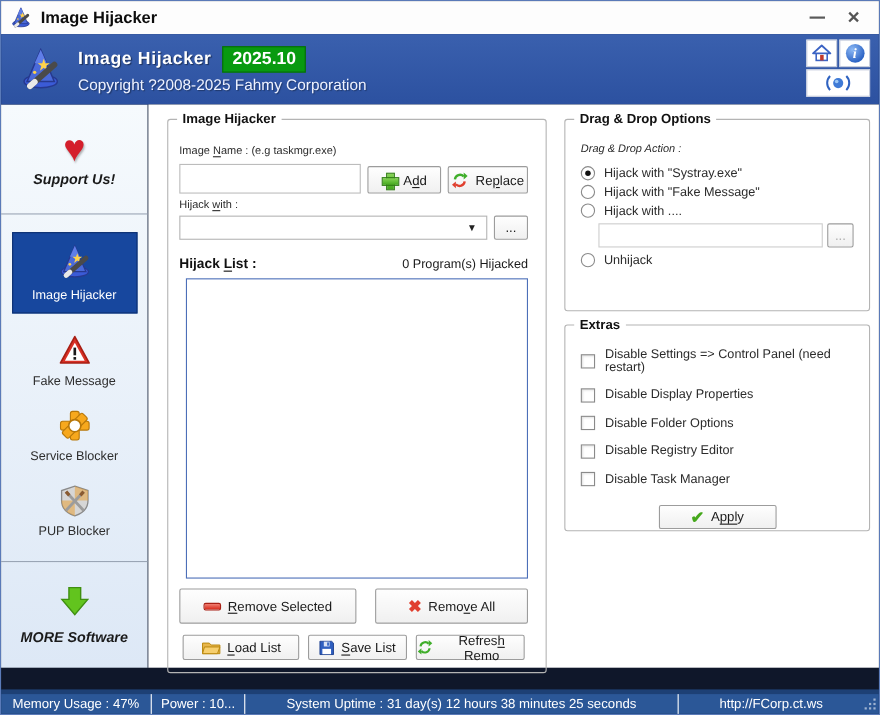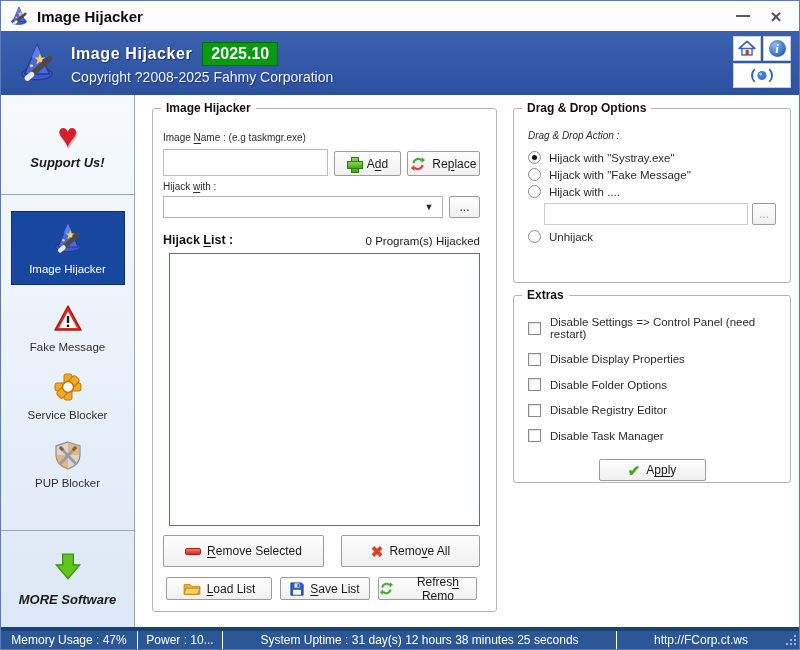--- a/index.html
+++ b/index.html
@@ -83,21 +83,21 @@
   .dd-custom { margin:5px 14px 5px 30px; gap:4px; }
   .dd-custom .field { flex:1; height:22px; border-color:#cdcdcd; }
   .btn-browse2 { width:24px; height:22px; color:#b0b0b0; }
   
   .chk-col { margin-top:20px; display:flex; flex-direction:column; gap:12.5px; }
   .chk-row { display:flex; align-items:center; gap:9px; margin-left:14px; cursor:pointer; }
   .checkbox { width:13px; height:13px; border:1px solid #8a8a8a; background:#fff; flex:none; box-shadow:inset 1px 1px 2px rgba(0,0,0,.12); }
   .chk-label { font-size:11.5px; color:#2b2b2b; }
   .btn-apply { width:107px; height:22px; margin:17px auto 0; }
   
-  .statusbar { height:22px; flex:none; background:#2b5797; border-top:4px solid #1d4075; display:flex; align-items:center; color:#fff; font-size:12px; }
+  .statusbar { height:22px; flex:none; background:#2b5797; border-top:4px solid #1d4075; display:flex; align-items:center; color:#fff; font-size:12px;margin-top:20px; }
   .sb-seg { display:flex; align-items:center; justify-content:center; height:100%; }
   .sb-mem { width:137px; border-right:1px solid #fff; }
   .sb-pow { width:85px; border-right:1px solid #fff; }
   .sb-up { flex:1; border-right:1px solid #fff; }
   .sb-url { width:168px; cursor:pointer; }
   .grip { width:14px; height:100%; position:relative; cursor:nwse-resize; }
   .grip i { position:absolute; width:2px; height:2px; background:#9fb3d1; }
   .grip i:nth-child(1){ right:3px; bottom:4px; } .grip i:nth-child(2){ right:7px; bottom:4px; } .grip i:nth-child(3){ right:3px; bottom:8px; }
   .grip i:nth-child(4){ right:11px; bottom:4px; } .grip i:nth-child(5){ right:7px; bottom:8px; } .grip i:nth-child(6){ right:3px; bottom:12px; }
   

